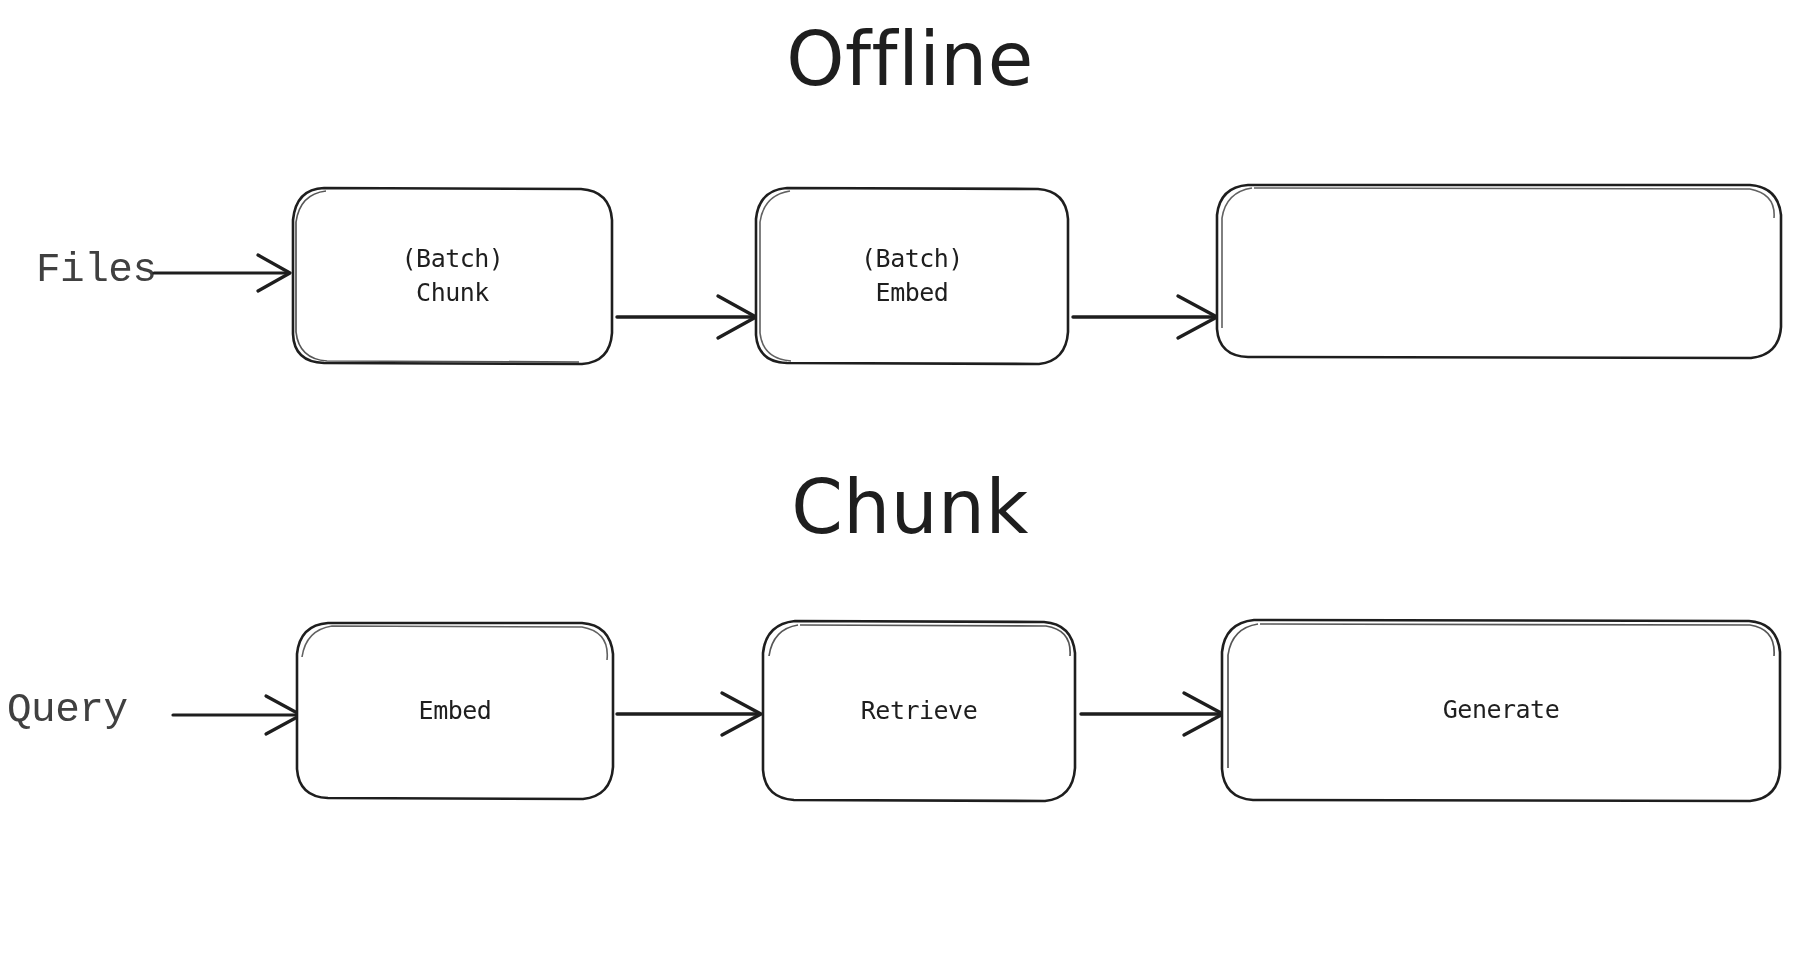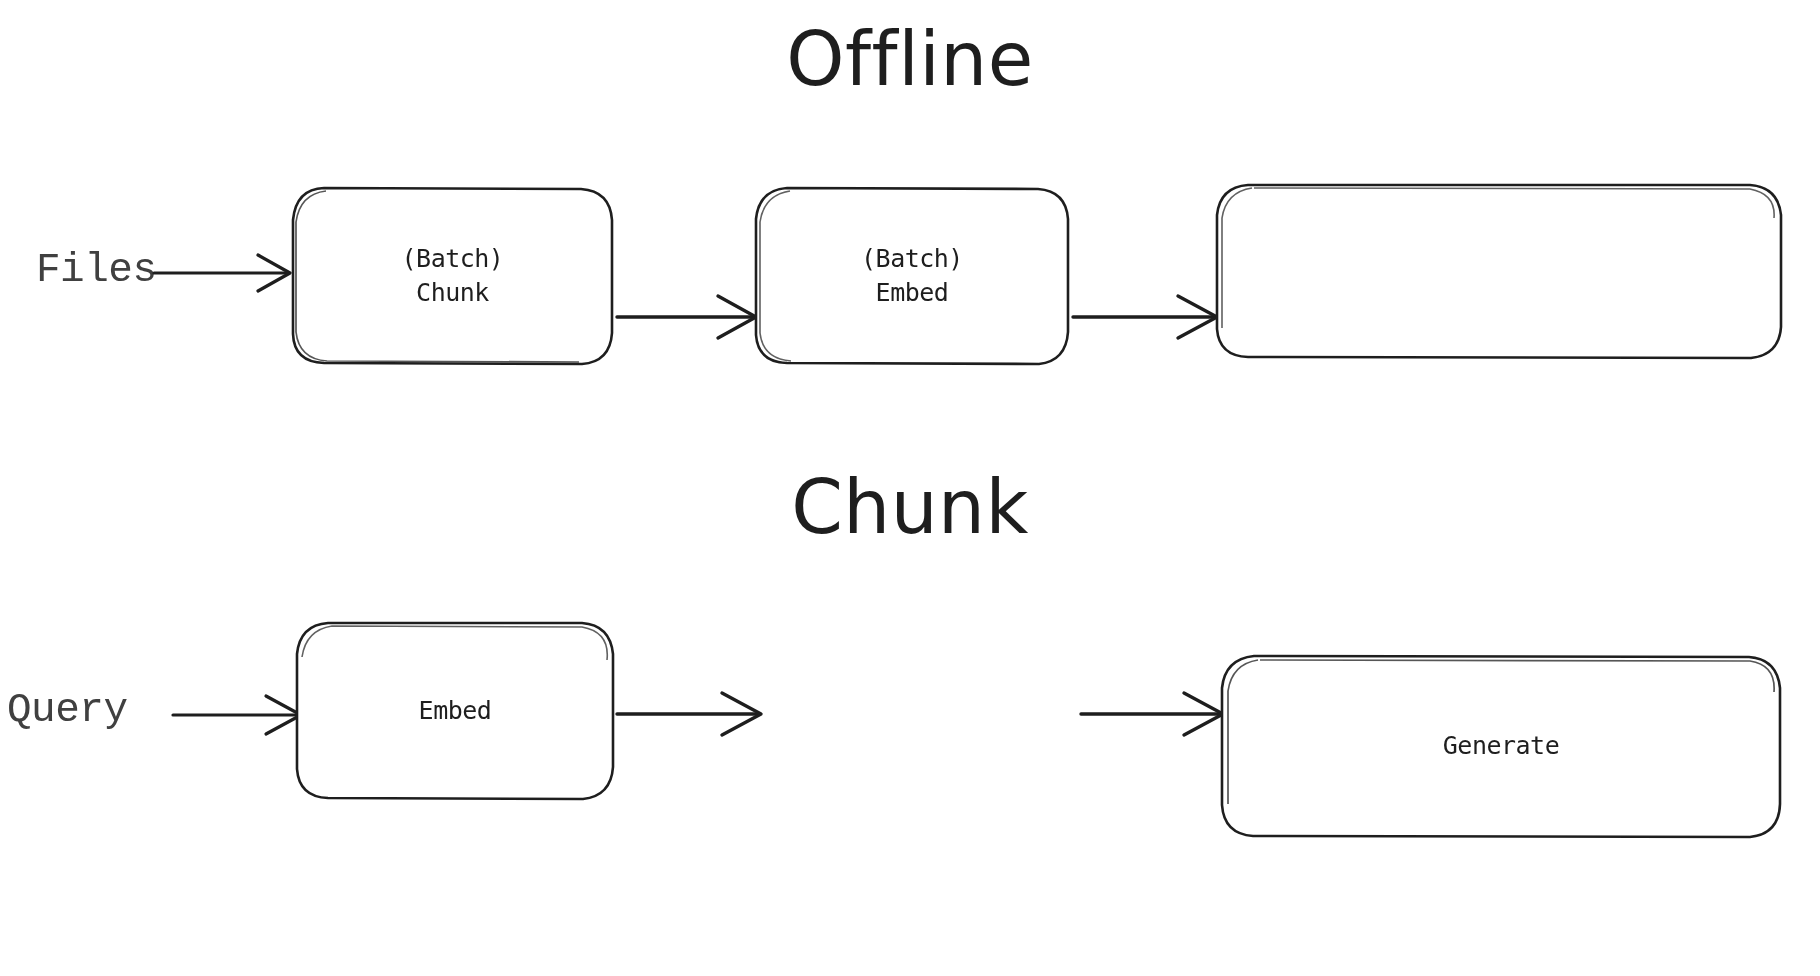--- a/index.html
+++ b/index.html
@@ -146,27 +146,34 @@
       <path d="M313,40 Q316,12 288,7 L38,6 Q12,10 8,37" fill="none" stroke="#1e1e1e" stroke-width="1.6" opacity="0.7"></path>
     </svg>
     <div class="node-label">Embed</div>
   </div>
 
   <svg class="arrow" style="left:614px; top:683px; width:150px; height:62px;" viewBox="0 0 150 62">
     <line x1="3" y1="31" x2="145" y2="31" stroke-width="3.4"></line>
     <polyline points="108,10 147,31 108,52" stroke-width="3.4"></polyline>
   </svg>
 
+  <div class="node" style="left:760px; top:618px; width:318px; height:186px;">
+    <svg class="node-svg" viewBox="0 0 318 186" preserveAspectRatio="none">
+      <path d="M35,3 Q6,6 3,35 L3,152 Q5,180 34,182 L285,183 Q313,180 315,150 L315,35 Q312,6 284,4 Z" fill="#ffffff" stroke="#1e1e1e" stroke-width="2.6" stroke-linejoin="round"></path>
+      <path d="M38,7 Q13,11 9,38 M310,38 Q312,12 286,8 L40,7" fill="none" stroke="#1e1e1e" stroke-width="1.7" opacity="0.75"></path>
+    </svg>
+    <div class="node-label">Retrieve</div>
+  </div>
 
   <svg class="arrow" style="left:1078px; top:683px; width:148px; height:62px;" viewBox="0 0 148 62">
     <line x1="3" y1="31" x2="143" y2="31" stroke-width="3.4"></line>
     <polyline points="106,10 145,31 106,52" stroke-width="3.4"></polyline>
   </svg>
 
-  <div class="node" style="left:1218px; top:652px; width:566px; height:188px;">
+  <div class="node" style="left:1218px; top:616px; width:566px; height:188px;">
     <svg class="node-svg" viewBox="0 0 566 188" preserveAspectRatio="none">
       <path d="M36,4 Q7,7 4,36 L4,153 Q6,182 35,184 L532,185 Q561,182 562,152 L562,36 Q559,7 531,5 Z" fill="#ffffff" stroke="#1e1e1e" stroke-width="2.6" stroke-linejoin="round"></path>
       <path d="M40,8 Q14,12 10,39 L10,152 M556,40 Q558,13 532,9 L42,8" fill="none" stroke="#1e1e1e" stroke-width="1.7" opacity="0.75"></path>
     </svg>
     <div class="node-label">Generate</div>
   </div>
 
 </div>
 
 </body></html>

